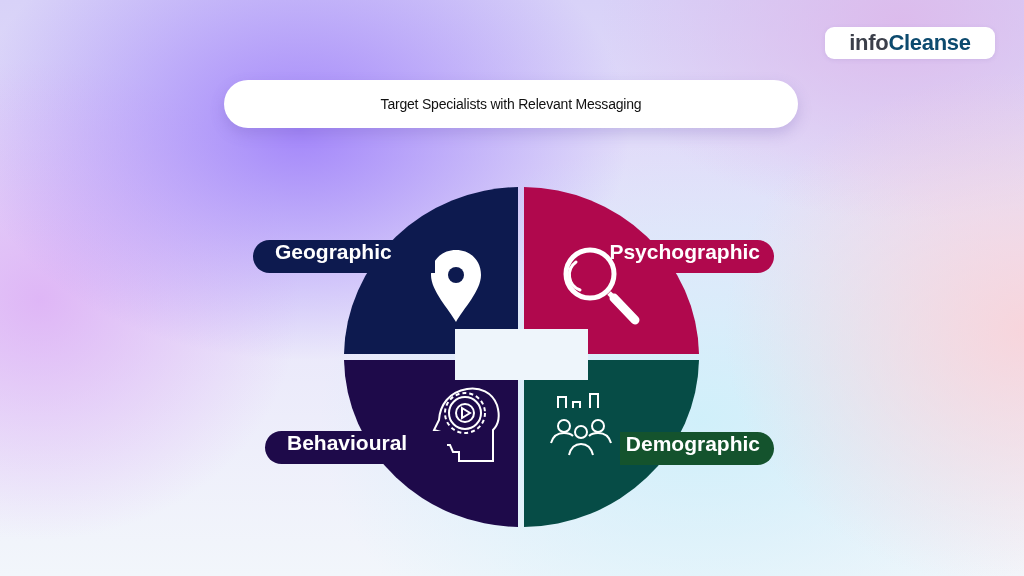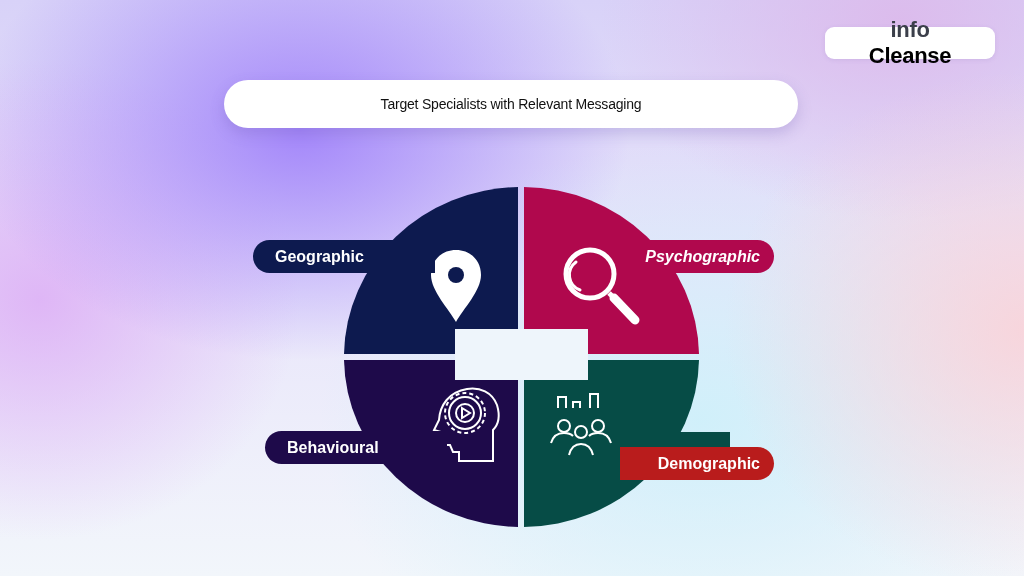--- a/index.html
+++ b/index.html
@@ -13,35 +13,34 @@
       radial-gradient(ellipse 300px 200px at 900px 20px, rgba(220,185,235,0.9), rgba(220,185,235,0) 100%),
       radial-gradient(ellipse 380px 280px at 700px 420px, rgba(205,240,250,0.9), rgba(205,240,250,0) 100%),
       linear-gradient(180deg, #d8d2f8 0%, #e8e4fa 45%, #f2f6fb 100%);
   }
   .logo {
     position:absolute; left:825px; top:27px; width:170px; height:32px;
     background:#fff; border-radius:9px;
     display:flex; align-items:center; justify-content:center;
     font-size:22px; font-weight:bold; letter-spacing:-0.3px;
     box-shadow:0 1px 4px rgba(120,100,180,0.15);
-    flex-direction:column;
   }
   .logo .l1 { color:#3b3f4a; }
-  .logo .l2 { color:#000000; }
+  .logo .l2 { color:#0c4a6e; }
   .title-pill {
     position:absolute; left:224px; top:80px; width:574px; height:48px;
     background:#fff; border-radius:24px;
     box-shadow:0 6px 14px rgba(110,90,180,0.25);
     display:flex; align-items:center; justify-content:center;
     font-size:14px; color:#111; letter-spacing:-0.2px;
   }
   .diagram { position:absolute; left:0; top:0; width:1024px; height:576px; }
   .pill {
-    position:absolute; height:33px; display:flex; align-items:center;
-    color:#fff; font-size:16px; font-weight:bold;
+    position:absolute; height:33px; display:flex; align-items:flex-start;
+    color:#fff; font-size:21px; font-weight:bold;
   }
   .pill-left { border-radius:17px 0 0 17px; padding-left:22px; }
   .pill-right { border-radius:0 17px 17px 0; justify-content:flex-end; padding-right:14px; }
   .center-label {
     position:absolute; left:455px; top:329px; width:133px; height:51px;
     background:#eef5fb; color:#111; font-size:17px; line-height:23px;
     text-align:center; display:flex; flex-direction:column; justify-content:center;
   }
 </style>
 </head>
@@ -104,24 +103,24 @@
     <circle cx="581" cy="432" r="6"></circle>
     <path d="M551,443 C553,436 558,433 564,433 C568,433 571,434 573,436"></path>
     <path d="M611,443 C609,436 604,433 598,433 C594,433 591,434 589,436"></path>
     <path d="M569,455 C571,447 575,444 581,444 C587,444 591,447 593,455"></path>
   </g>
 </svg>
 
 <div class="pill pill-left" style="left:253px; top:240px; width:160px; background:#0d1a4f;">
   <span>Geographic</span>
 </div>
-<div class="pill pill-right" style="left:620px; top:240px; width:140px; background:#b0084d;font-style:italic;">
+<div class="pill pill-right" style="left:620px; top:240px; width:140px; background:#b0084d;">
   <span>Psychographic</span>
 </div>
 <div class="pill pill-left" style="left:265px; top:431px; width:160px; background:#1e0a4a;">
   <span>Behavioural</span>
 </div>
-<div class="pill pill-right" style="left:620px; top:432px; width:140px; background:#b91c1c;margin-top:15px;">
+<div class="pill pill-right" style="left:620px; top:432px; width:140px; background:#14532d;">
   <span>Demographic</span>
 </div>
 
 <div class="center-label">
 </div>
 
 </body></html>

